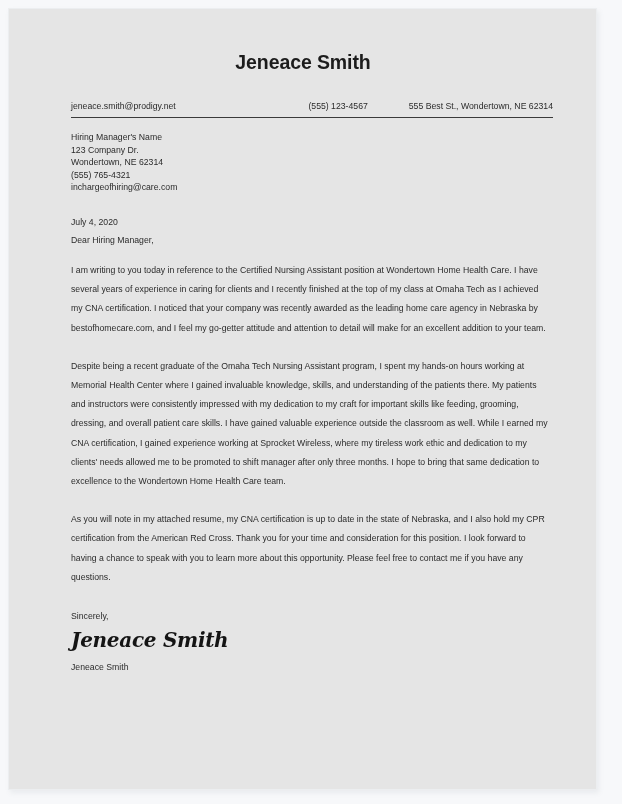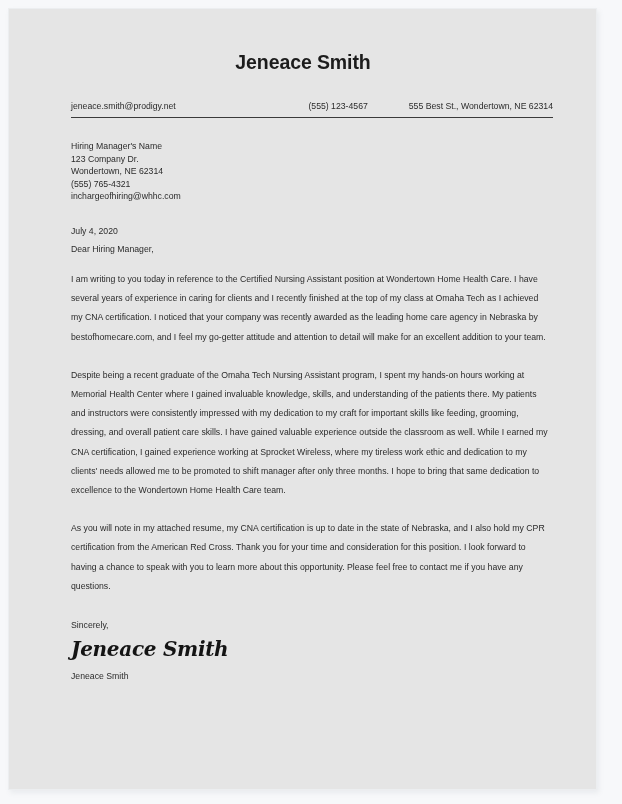--- a/index.html
+++ b/index.html
@@ -44,21 +44,21 @@
     white-space: nowrap;
   }
   .contact-email { width: 223px; }
   .contact-phone { width: 120px; padding-left: 18px; }
   .contact-address { flex: 1; text-align: right; }
   .divider {
     margin-top: 6px;
     border-bottom: 1.2px solid #3a3a3a;
   }
   .recipient {
-    margin-top: 22px;
+    margin-top: 13px;
     font-size: 8.7px;
     color: #2b2b2b;
     line-height: 12.6px;
   }
   .recipient div { white-space: nowrap; }
   .date {
     margin-top: 23px;
     font-size: 8.7px;
     color: #2b2b2b;
   }
@@ -110,21 +110,21 @@
       <span class="contact-address">555 Best St., Wondertown, NE 62314</span>
     </div>
 
     <div class="divider"></div>
 
     <div class="recipient">
       <div>Hiring Manager's Name</div>
       <div>123 Company Dr.</div>
       <div>Wondertown, NE 62314</div>
       <div>(555) 765-4321</div>
-      <div>inchargeofhiring@whhc.com</div>
+      <div>inchargeofhiring@care.com</div>
     </div>
 
     <div class="date">July 4, 2020</div>
 
     <div class="salutation">Dear Hiring Manager,</div>
 
     <div class="body-paragraphs">
       <p class="para">I am writing to you today in reference to the Certified Nursing Assistant position at Wondertown Home Health Care. I have several years of experience in caring for clients and I recently finished at the top of my class at Omaha Tech as I achieved my CNA certification. I noticed that your company was recently awarded as the leading home care agency in Nebraska by bestofhomecare.com, and I feel my go-getter attitude and attention to detail will make for an excellent addition to your team.</p>
       <p class="para">Despite being a recent graduate of the Omaha Tech Nursing Assistant program, I spent my hands-on hours working at Memorial Health Center where I gained invaluable knowledge, skills, and understanding of the patients there. My patients and instructors were consistently impressed with my dedication to my craft for important skills like feeding, grooming, dressing, and overall patient care skills. I have gained valuable experience outside the classroom as well. While I earned my CNA certification, I gained experience working at Sprocket Wireless, where my tireless work ethic and dedication to my clients' needs allowed me to be promoted to shift manager after only three months. I hope to bring that same dedication to excellence to the Wondertown Home Health Care team.</p>
       <p class="para">As you will note in my attached resume, my CNA certification is up to date in the state of Nebraska, and I also hold my CPR certification from the American Red Cross. Thank you for your time and consideration for this position. I look forward to having a chance to speak with you to learn more about this opportunity. Please feel free to contact me if you have any questions.</p>

